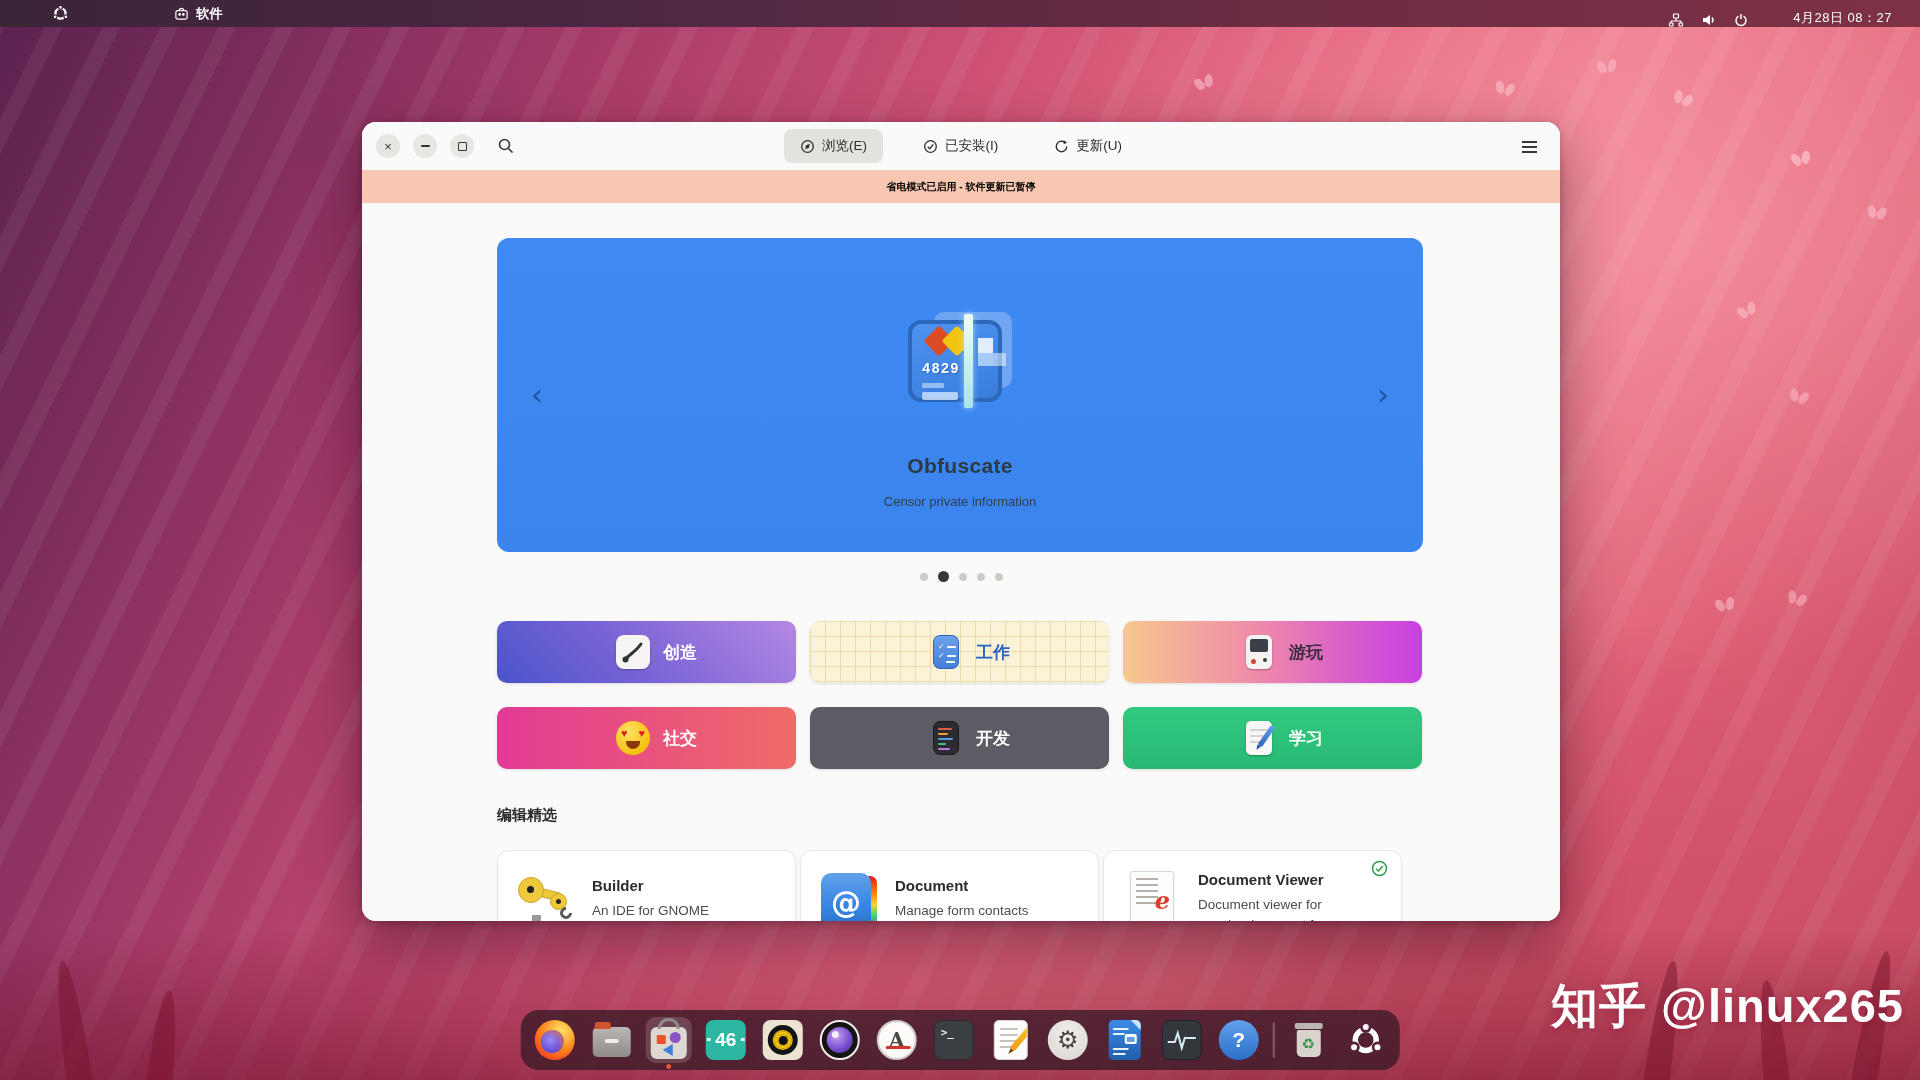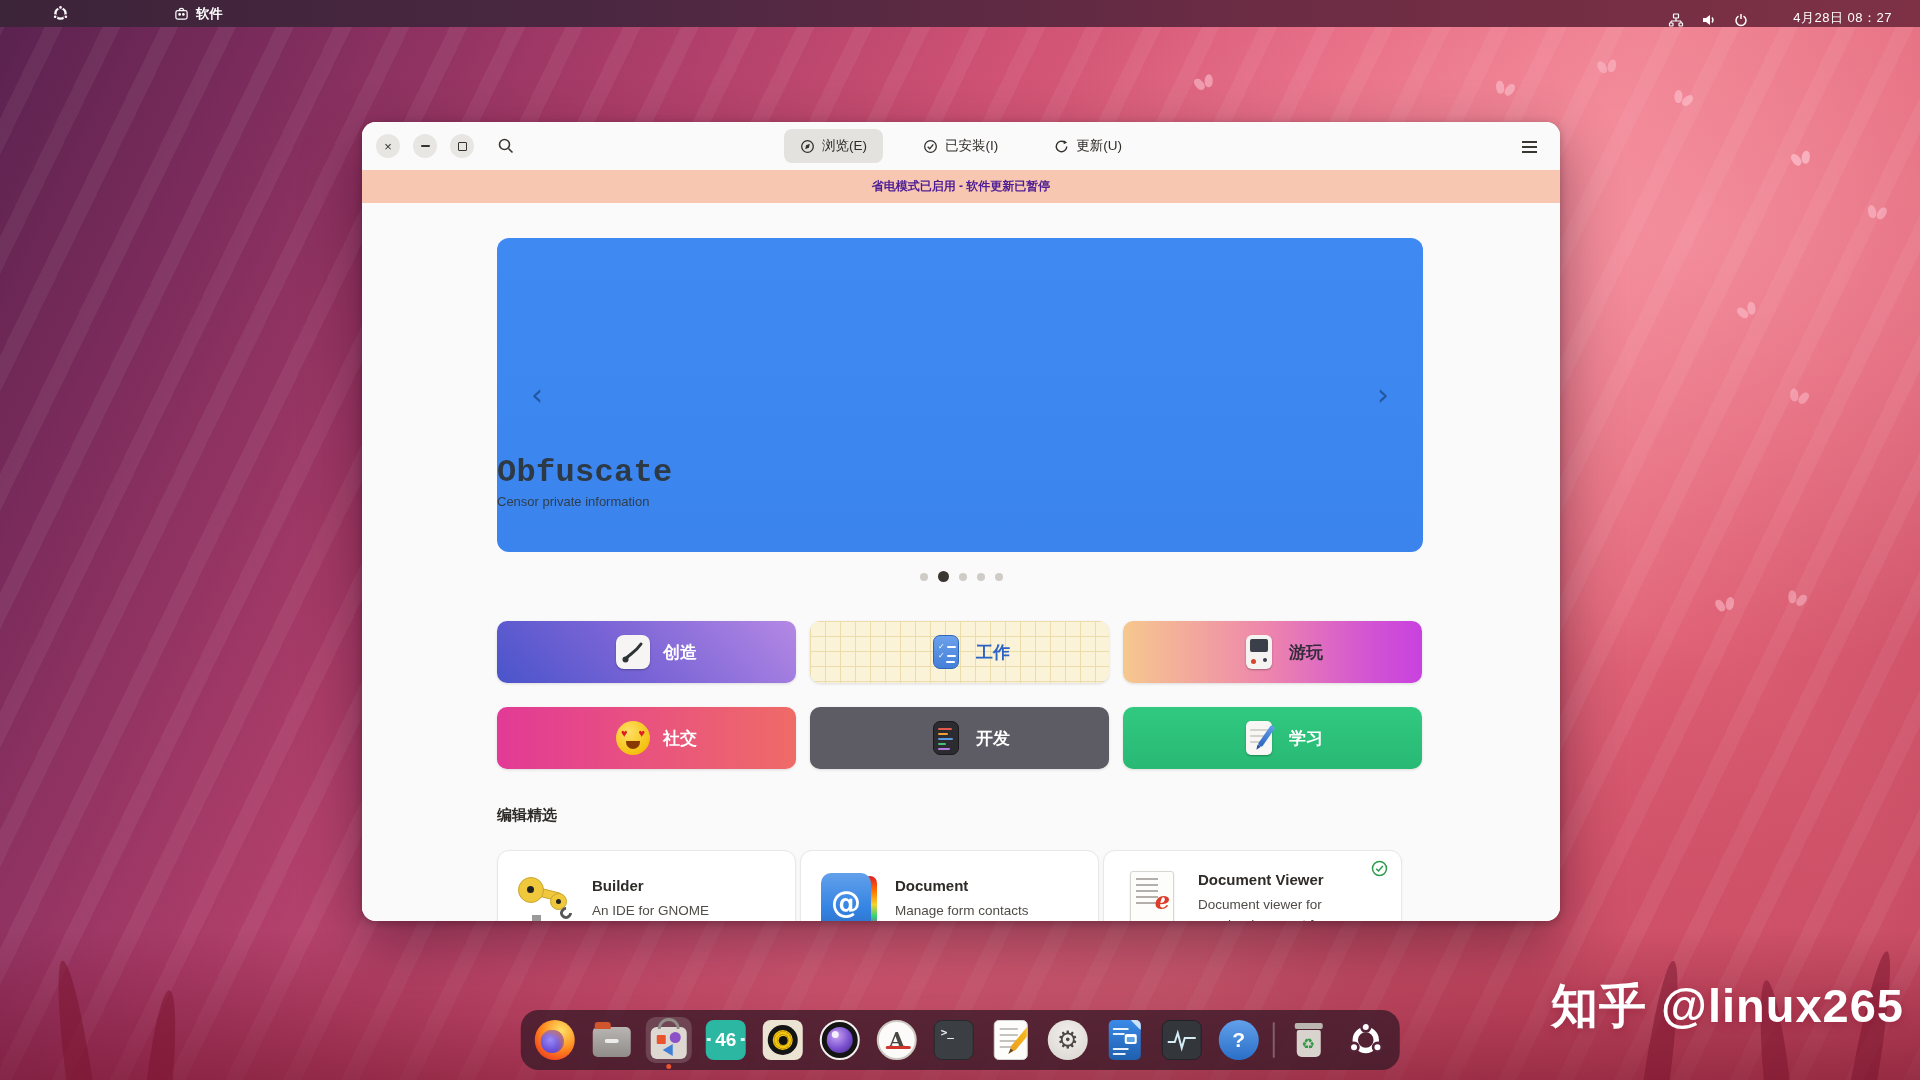--- a/index.html
+++ b/index.html
@@ -50,33 +50,33 @@
   .tabs { position:absolute; left:50%; top:0; height:48px; transform:translateX(-50%);
     display:flex; align-items:center; gap:24px; }
   .tab { display:flex; align-items:center; gap:7px; font-size:13.5px; color:#2f2c28; background:none;
     border:none; padding:8px 16px; border-radius:8px; cursor:pointer; white-space:nowrap; }
   .tab.active { background:#e4e2df; }
   .hamburger { position:absolute; right:16px; top:12px; width:30px; height:26px; background:none; border:none;
     display:flex; flex-direction:column; justify-content:center; gap:3px; align-items:center; cursor:pointer; }
   .hamburger i { display:block; width:15px; height:1.8px; background:#3a3632; }
 
   .banner { height:33px; background:#f8c7b1; display:flex; align-items:center; justify-content:center;
-    font-size:12px; font-weight:bold; color:#4c1d95; }
+    font-size:10px; font-weight:bold; color:#000000; }
 
   .content { position:relative; height:718px; background:#fafafa; }
 
   
   .carousel { position:absolute; left:135px; top:35px; width:926px; height:314px; border-radius:12px;
     background:linear-gradient(180deg,#3f8af2,#3b84ee); cursor:pointer; }
   .car-arrow { position:absolute; top:50%; transform:translateY(-50%); background:none; border:none;
     font-size:30px; line-height:1; color:rgba(15,45,95,0.55); cursor:pointer; font-family:"DejaVu Sans",sans-serif; }
   .car-arrow.left { left:34px; } .car-arrow.right { right:34px; }
-  .car-title { position:absolute; left:0; right:0; top:216px; 
-    font-size:32px; font-weight:bold; color:#2d3a45; letter-spacing:0.3px;font-family:Liberation Mono, monospace; }
-  .car-subtitle { position:absolute; left:0; right:0; top:256px; font-size:13px; color:#2f3e4c; }
+  .car-title { position:absolute; left:0; right:0; top:216px; text-align:center;
+    font-size:21px; font-weight:bold; color:#2d3a45; letter-spacing:0.3px; }
+  .car-subtitle { position:absolute; left:0; right:0; top:256px; text-align:center; font-size:13px; color:#2f3e4c; }
 
   
   .obf { position:absolute; left:50%; top:62px; width:116px; height:116px; transform:translateX(-50%); }
   .obf-back { position:absolute; left:32px; top:12px; width:78px; height:76px; background:#6fa5f3; border-radius:10px; }
   .obf-main { position:absolute; left:6px; top:20px; width:94px; height:82px; border-radius:13px;
     background:linear-gradient(165deg,#4f93f2,#3a7ddd); border:4px solid #2d67b9; }
   .obf-d1 { position:absolute; left:16px; top:6px; width:22px; height:22px; background:#dd4a26; transform:rotate(45deg); border-radius:3px; }
   .obf-d2 { position:absolute; left:34px; top:6px; width:22px; height:22px; background:#f3c311; transform:rotate(45deg); border-radius:3px; }
   .obf-num { position:absolute; left:10px; top:37px; font-family:"Liberation Mono","DejaVu Sans Mono",monospace;
     font-size:14px; font-weight:bold; color:#fff; letter-spacing:1px; text-shadow:1px 1px 0 #2d67b9; }
@@ -375,20 +375,34 @@
   <div class="content">
 
     <div class="carousel">
       <button class="car-arrow left">
         <span>‹</span>
       </button>
       <button class="car-arrow right">
         <span>›</span>
       </button>
 
+      <div class="obf">
+        <div class="obf-back"></div>
+        <div class="obf-main">
+          <div class="obf-d1"></div>
+          <div class="obf-d2"></div>
+          <div class="obf-num">4829</div>
+          <div class="obf-l1"></div>
+          <div class="obf-l2"></div>
+        </div>
+        <div class="obf-p1"></div>
+        <div class="obf-p3"></div>
+        <div class="obf-p2"></div>
+        <div class="obf-stripe"></div>
+      </div>
 
       <div class="car-title">Obfuscate</div>
       <div class="car-subtitle">Censor private information</div>
     </div>
 
     <div class="dots">
         <span class="dot"></span>
         <span class="dot active"></span>
         <span class="dot"></span>
         <span class="dot"></span>

